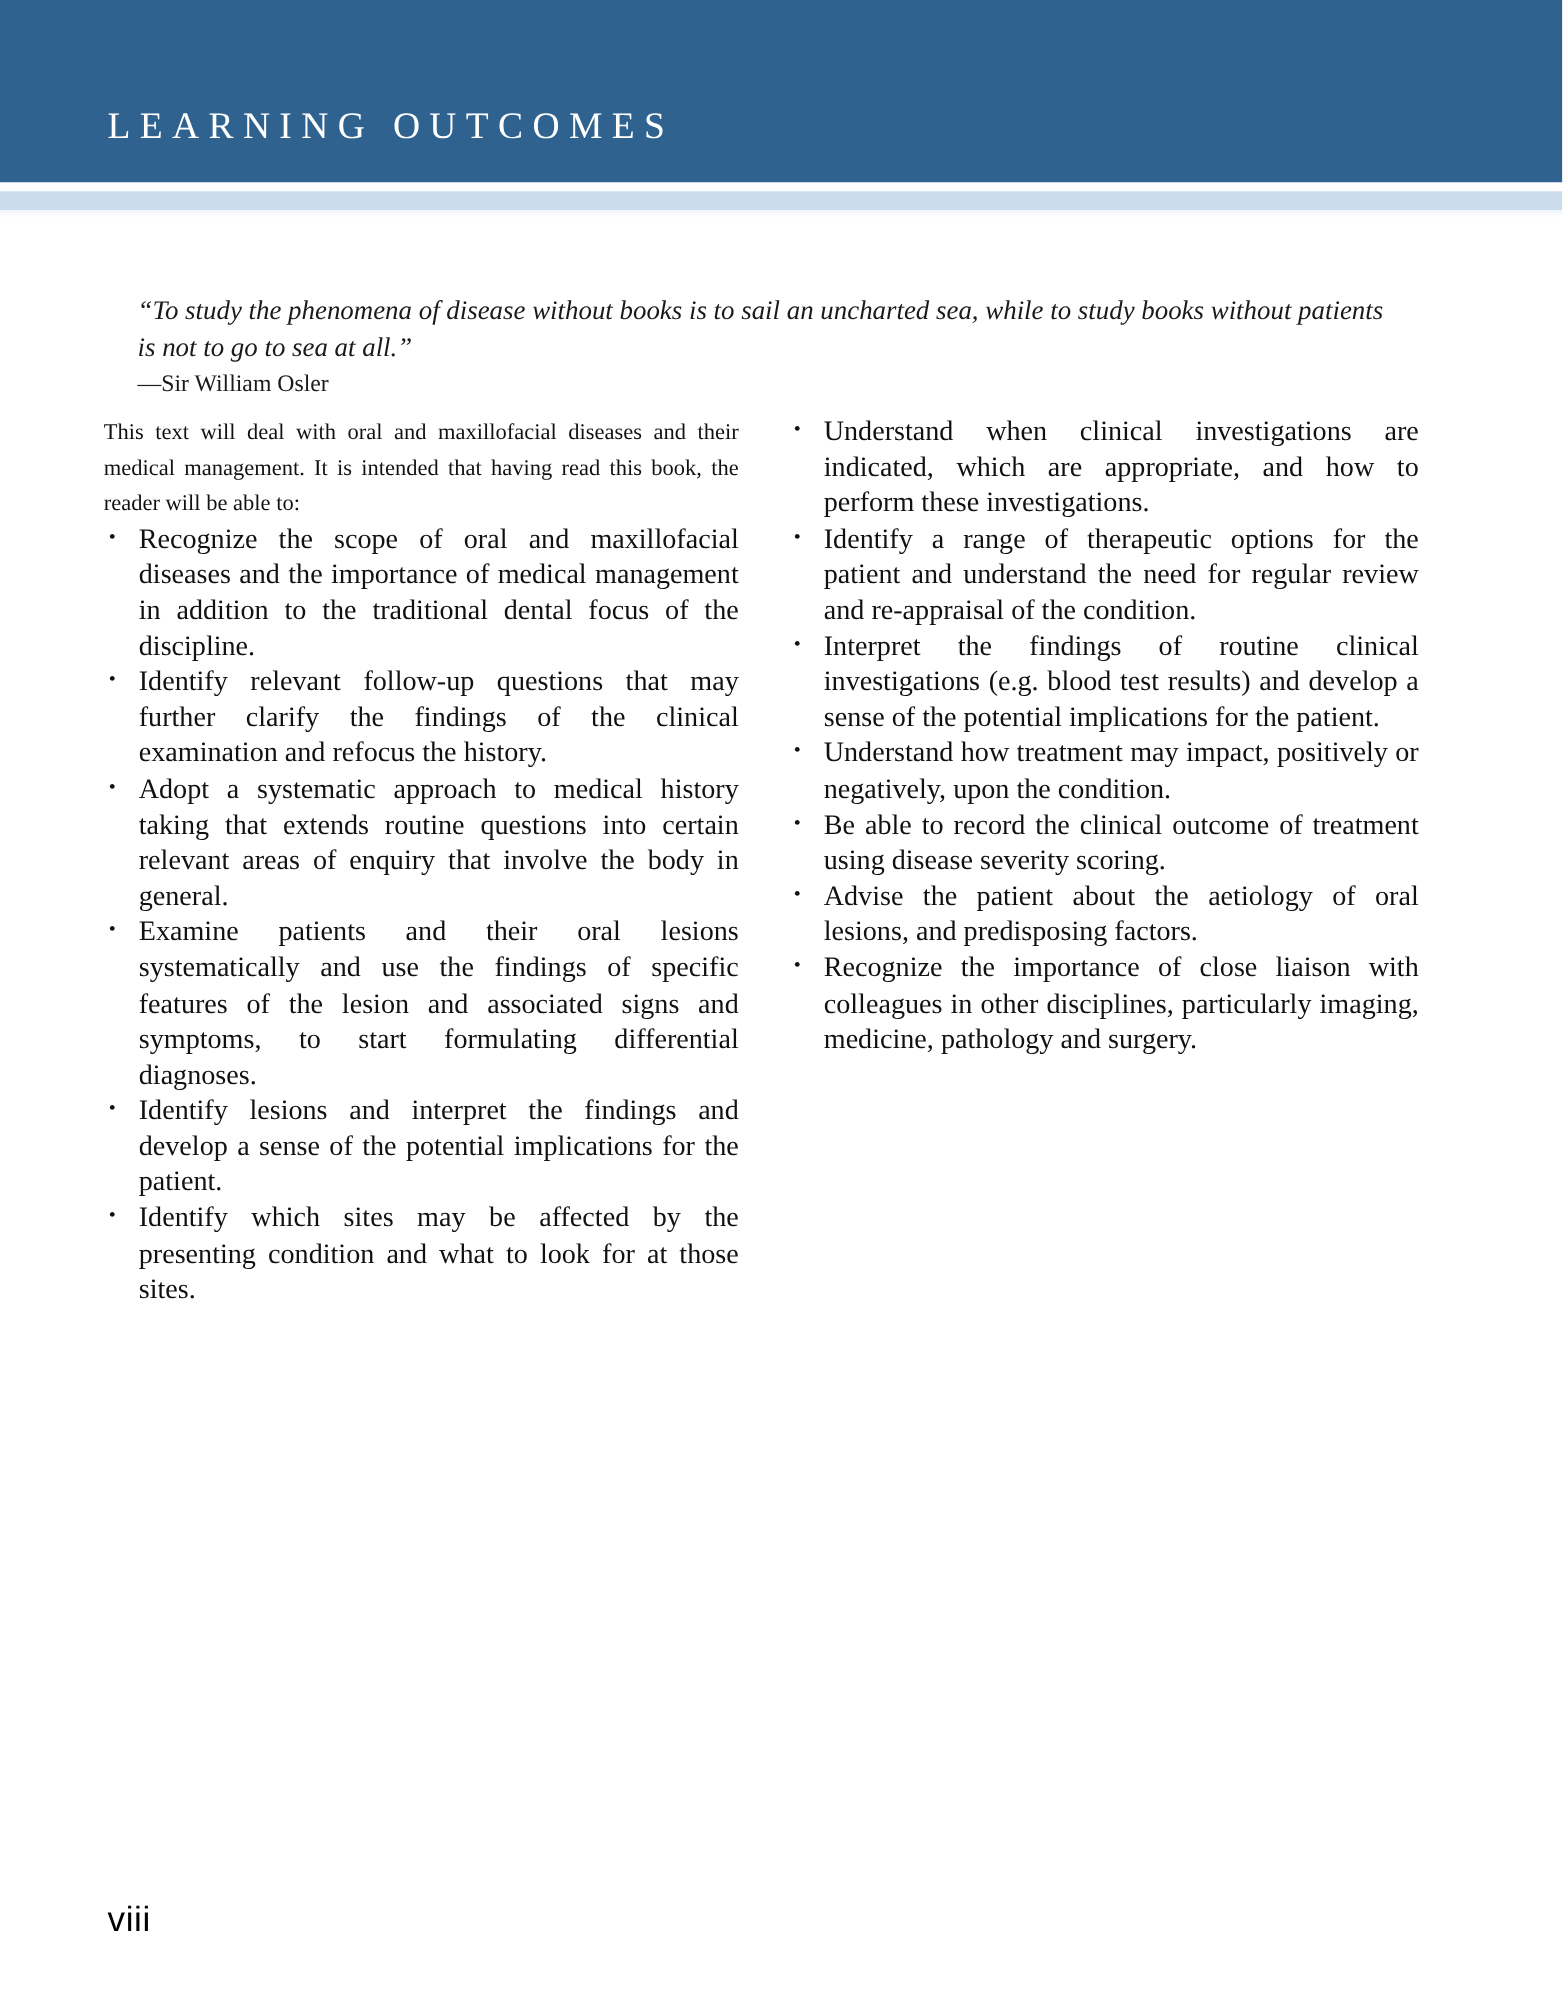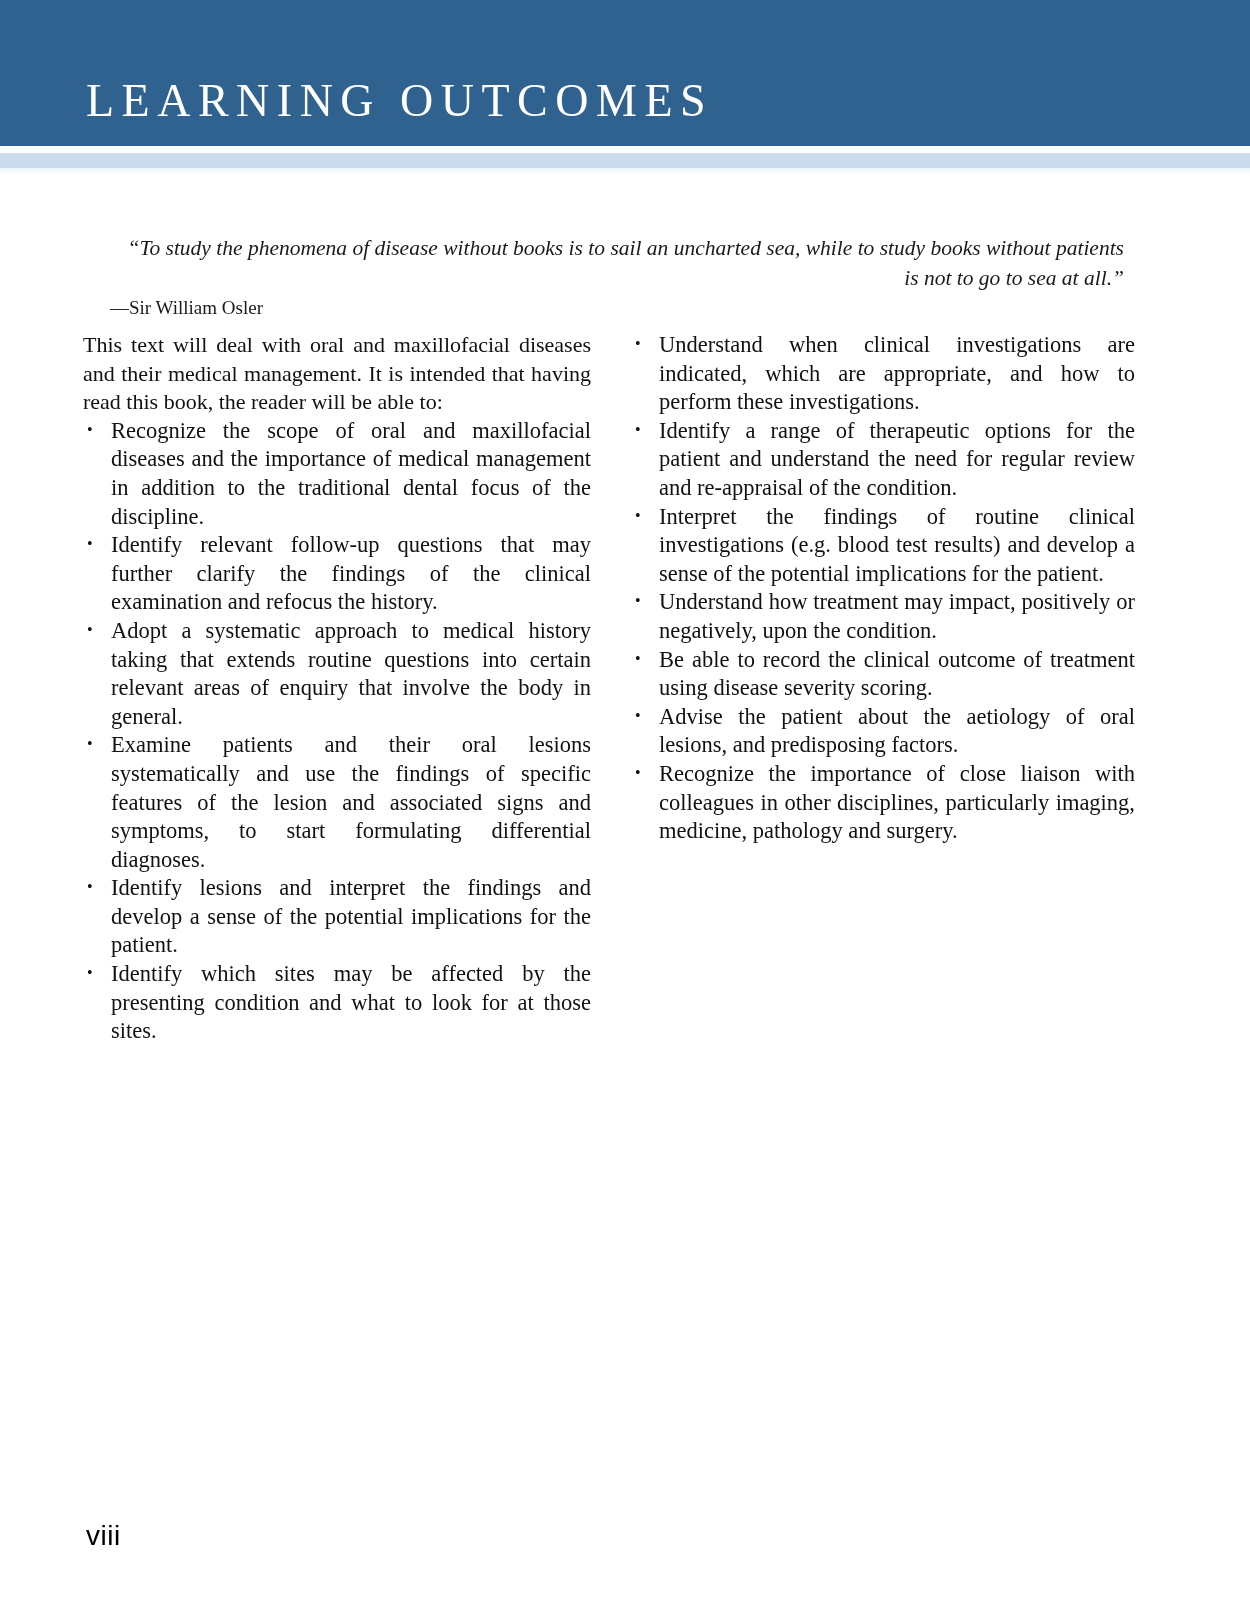--- a/index.html
+++ b/index.html
@@ -23,21 +23,21 @@
     left: 0;
     width: 1250px;
     height: 146px;
     background: #2f628f;
   }
   .header-title {
     position: absolute;
     left: 86px;
     top: 74px;
     font-family: "Liberation Serif", serif;
-    font-size: 46px;
+    font-size: 30px;
     line-height: 54px;
     letter-spacing: 7.5px;
     color: #ffffff;
     font-weight: 400;
     white-space: nowrap;
   }
   .header-gap {
     position: absolute;
     top: 146px;
     left: 0;
@@ -76,21 +76,21 @@
     top: 233px;
     width: 1014px;
   }
   .epigraph-quote {
     font-family: "Liberation Serif", serif;
     font-style: italic;
     font-size: 21.5px;
     line-height: 30px;
     color: #1a1a1a;
     margin: 0;
-    text-align: right;
+    text-align: left;
   }
   .epigraph-attrib {
     font-family: "Liberation Serif", serif;
     font-size: 19px;
     line-height: 30px;
     color: #1a1a1a;
     margin: 0;
   }
 
   .columns {
@@ -103,21 +103,21 @@
   }
   .col {
     width: 508px;
   }
   .col-right {
     width: 504px;
   }
 
   .intro {
     margin: 0;
-    font-size: 22px;
+    font-size: 18px;
     line-height: 28.6px;
     color: #111111;
     text-align: justify;
     text-justify: inter-word;
     hyphens: manual;
   }
 
   ul.outcomes {
     list-style: none;
     margin: 0;

